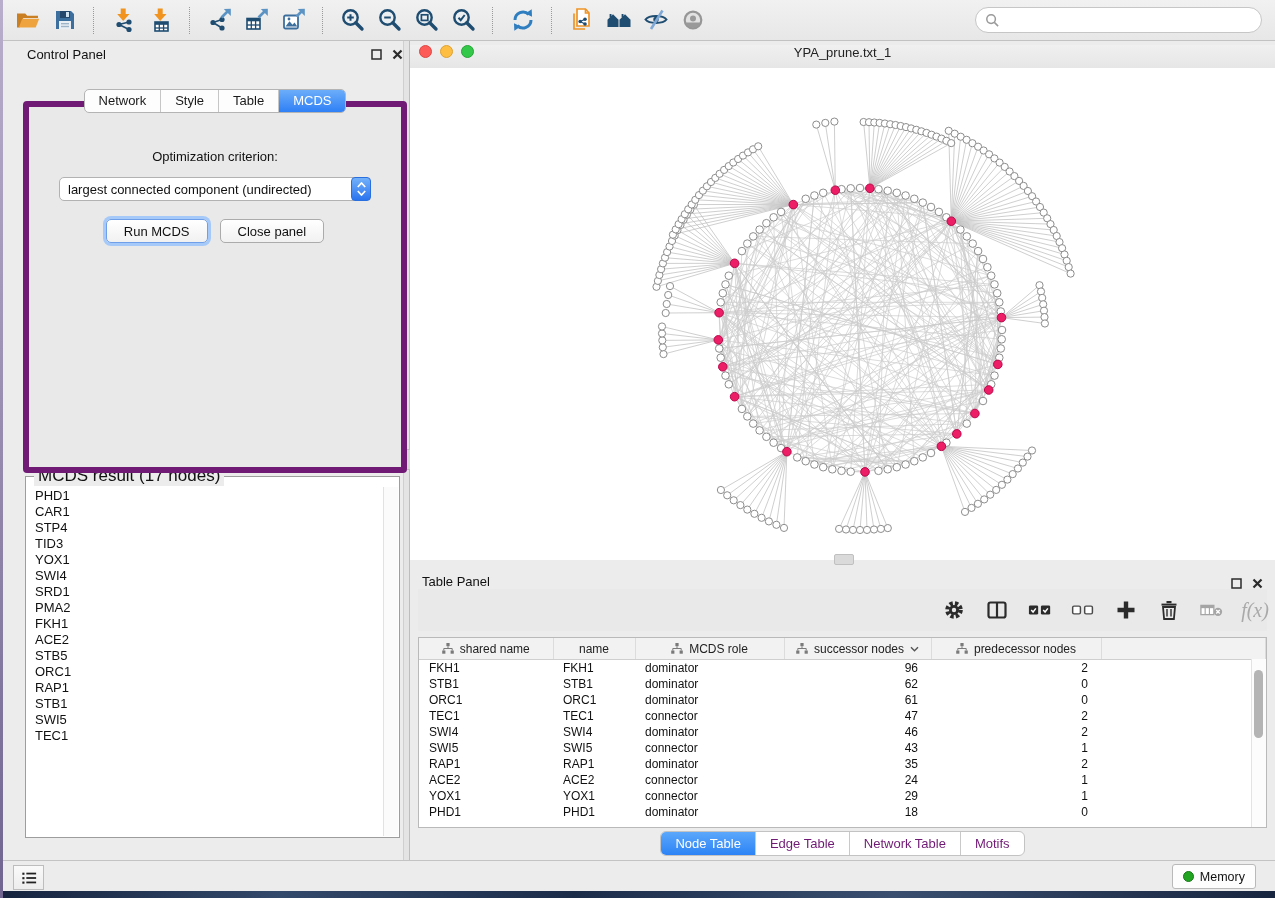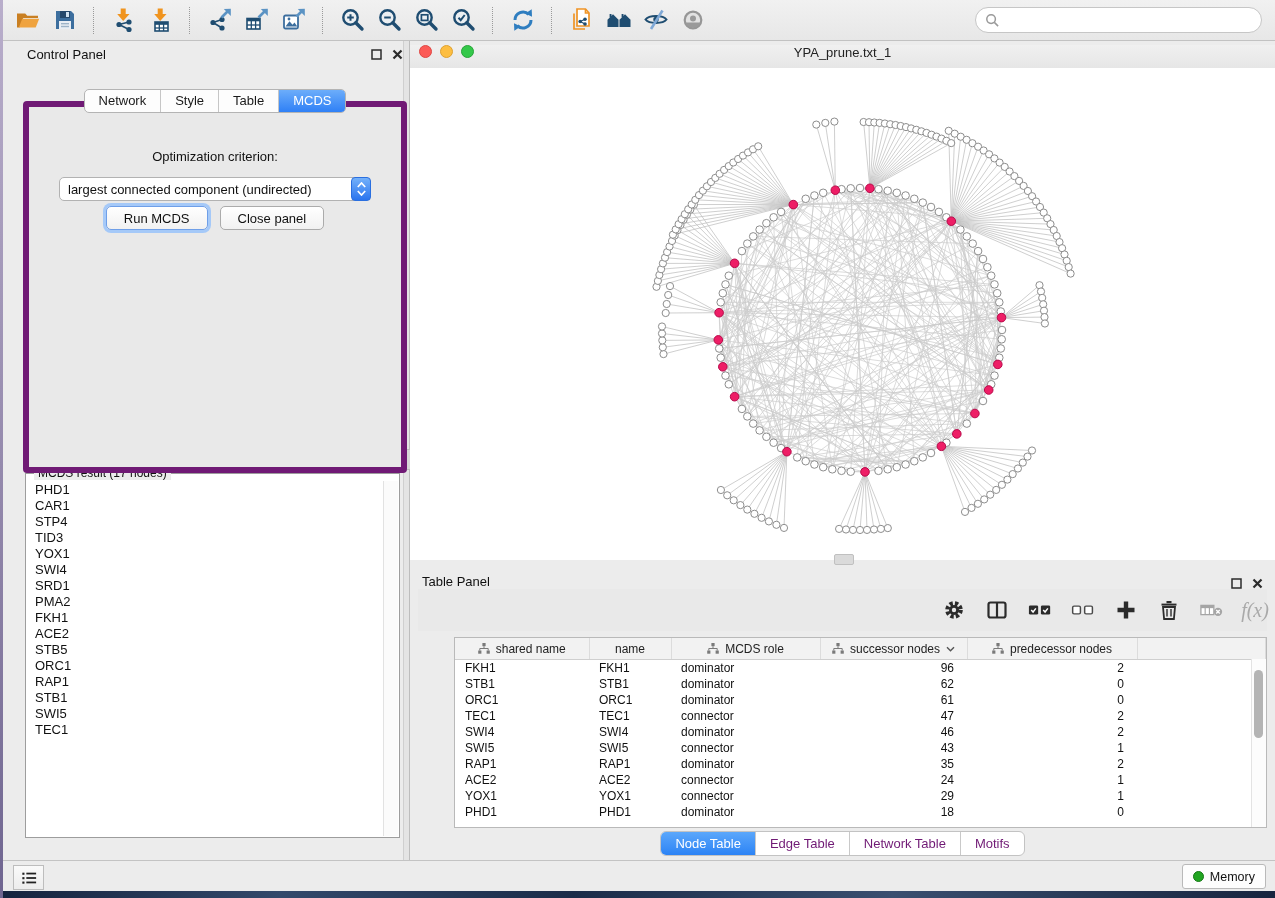--- a/index.html
+++ b/index.html
@@ -36,27 +36,27 @@
   .ctl-tab.active{background:linear-gradient(#6cadfa,#2f80f6);color:#fff;}
   .tab-card{margin:-12px 8px 0 8px;height:372px;background:#e9e9e9;border:6px solid #701a75;
             border-radius:4px;text-align:center;padding-top:34px;box-sizing:border-box;position:relative;z-index:1;}
   .crit-label{font-size:13px;color:#111;margin-top:8px;}
   .dropdown{width:312px;height:24px;margin:13px auto 0;background:#fff;border:1px solid #b2b2b2;border-radius:5px;
             position:relative;display:flex;align-items:center;box-sizing:border-box;}
   .dropdown .dd-text{font-size:13px;padding-left:8px;color:#111;}
   .dd-stepper{position:absolute;right:-1px;top:-1px;width:20px;height:24px;border-radius:4px;
             background:linear-gradient(#74b1fa,#2a74ee);display:flex;flex-direction:column;
             align-items:center;justify-content:center;gap:2px;border:1px solid #2a6fe0;box-sizing:border-box;}
-  .btn-row{display:flex;justify-content:center;gap:12px;margin-top:5px;}
+  .btn-row{display:flex;justify-content:center;gap:12px;margin-top:18px;}
   .pbtn{height:24px;padding:0 17px;background:linear-gradient(#ffffff,#f1f1f1);border:1px solid #ababab;
         border-radius:5px;font-size:13px;color:#111;font-family:"Liberation Sans",sans-serif;}
   .pbtn.focused{box-shadow:0 0 0 3px #a5c9f8;border-color:#6f9fe8;}
   .result-group{position:absolute;left:10px;right:15px;top:425px;bottom:23px;border:1px solid #9d9d9d;
         background:#fff;margin:0;padding:0;}
-  .result-group legend{font-size:12px;color:#111;margin-left:8px;padding:0 4px;background:#ececec;}
+  .result-group legend{font-size:17px;color:#111;margin-left:8px;padding:0 4px;background:#ececec;}
   .mcds-list{position:absolute;left:0;right:15px;top:0;bottom:0;overflow:hidden;padding:2px 0 0 9px;}
   .mcds-list div{font-size:13px;line-height:16px;color:#111;}
   .list-gutter{position:absolute;top:1px;right:1px;bottom:1px;width:14px;background:#fbfbfb;border-left:1px solid #e2e2e2;}
 
   
   .v-splitter{position:absolute;left:400px;top:41px;width:7px;bottom:30px;background:#e4e4e4;
               border-left:1px solid #cfcfcf;border-right:1px solid #bdbdbd;box-sizing:border-box;}
   .v-handle{position:absolute;left:0px;top:408px;width:5px;height:19px;background:#d7d7d7;border:1px solid #bdbdbd;border-radius:1px;}
   .h-handle{position:absolute;left:50%;margin-left:-9px;bottom:-5px;width:18px;height:9px;background:#dadada;
             border:1px solid #c0c0c0;border-radius:2px;z-index:5;}
@@ -75,40 +75,40 @@
   .net-canvas{position:absolute;left:0;right:0;top:23px;bottom:0;background:#fff;overflow:hidden;}
   .net-canvas svg{position:absolute;left:0;top:0;}
 
   
   .table-panel{position:absolute;left:0;right:0;top:519px;bottom:0;background:#ececec;}
   .tp-header{height:29px;display:flex;align-items:flex-end;padding:0 12px;}
   .tp-toolbar{height:42px;margin:0 8px;background:#e9e9e9;display:flex;align-items:center;gap:19px;padding-left:16px;justify-content:flex-end;}
   .tp-toolbar .ticon{display:flex;align-items:center;justify-content:center;width:24px;height:24px;}
   .fx-glyph{font-family:"Liberation Serif",serif;font-style:italic;font-size:20px;color:#a9a9a9;}
   .tp-tablewrap{position:absolute;top:77px;left:8px;right:8px;bottom:33px;background:#fff;
-                border:1px solid #b9b9b9;overflow:hidden;box-sizing:border-box;margin-left:36px;}
+                border:1px solid #b9b9b9;overflow:hidden;box-sizing:border-box;}
   table.ntable{border-collapse:collapse;width:100%;table-layout:fixed;}
   table.ntable th{height:21px;background:#f2f2f2;border-right:1px solid #dcdcdc;border-bottom:1px solid #cfcfcf;
                   font-size:12px;font-weight:normal;color:#222;position:relative;padding:0;}
   table.ntable th .th-inner{display:flex;align-items:center;justify-content:center;gap:6px;}
   table.ntable td{height:16px;font-size:12px;color:#111;padding:0 0 0 10px;white-space:nowrap;overflow:hidden;}
   table.ntable td.num{text-align:right;padding:0 13px 0 0;}
   .tscroll{position:absolute;top:21px;right:0;bottom:0;width:14px;background:#fcfcfc;border-left:1px solid #e3e3e3;}
   .tthumb{position:absolute;left:2px;top:11px;width:9px;height:68px;background:#b4b4b4;border-radius:5px;}
   .tp-tabs{position:absolute;left:0;right:0;bottom:5px;display:flex;justify-content:center;}
   .seg{display:inline-flex;border:1px solid #c3c3c3;border-radius:6px;overflow:hidden;background:#fff;}
   .seg-tab{padding:4px 14px;font-size:13px;color:#701a75;border-left:1px solid #c9c9c9;line-height:15px;}
   .seg-tab:first-child{border-left:none;}
   .seg-tab.active{background:linear-gradient(#5ba7fb,#2c83f5);color:#fff;}
 
   
   .status-bar{position:absolute;left:0;right:0;bottom:0;height:30px;background:#ececec;border-top:1px solid #c3c3c3;}
   .list-btn{position:absolute;left:10px;top:4px;width:29px;height:23px;background:linear-gradient(#fafafa,#ededed);
             border:1px solid #bdbdbd;display:flex;align-items:center;justify-content:center;}
-  .mem-btn{position:absolute;right:9px;top:3px;height:23px;background:#fdfdfd;border:1px solid #b9b9b9;border-radius:3px;
+  .mem-btn{position:absolute;right:19px;top:3px;height:23px;background:#fdfdfd;border:1px solid #b9b9b9;border-radius:3px;
            display:flex;align-items:center;gap:6px;padding:0 10px;}
   .mem-dot{width:11px;height:11px;border-radius:50%;background:#21a521;border:1px solid #157815;box-sizing:border-box;}
   .mem-label{font-size:12.5px;color:#111;}
 </style>
 </head>
 <body>
 
 <div class="screen">
   <div class="wall-left"></div>
   <div class="wall-bottom"></div>

